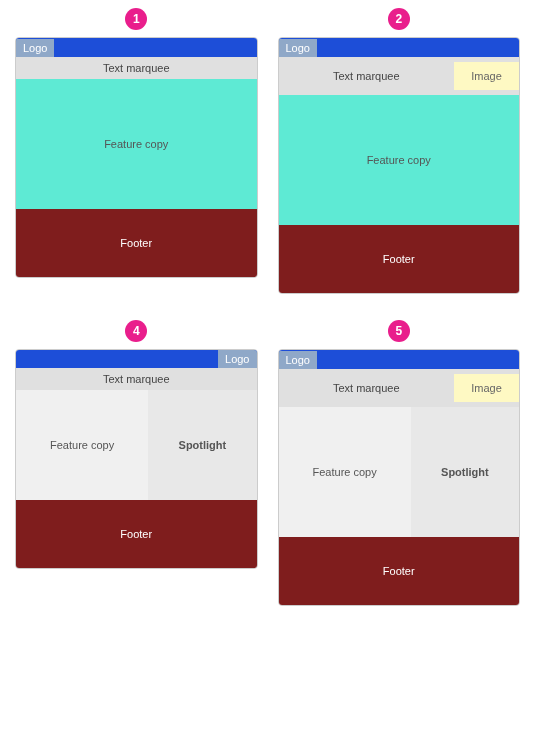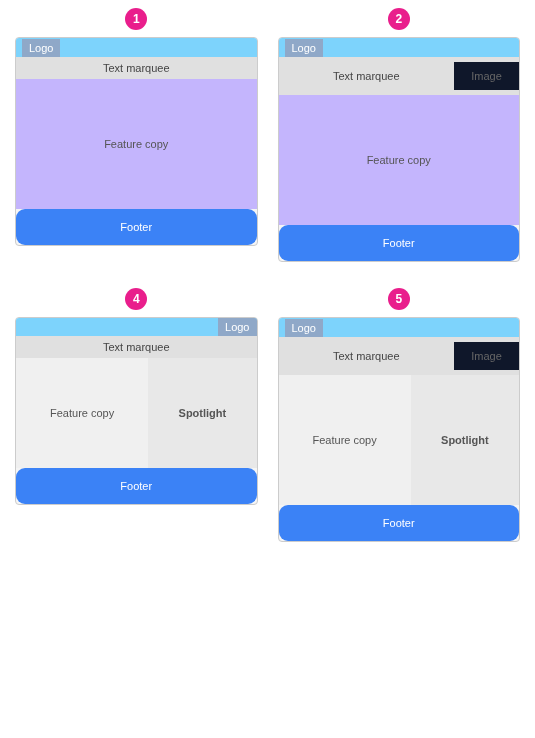--- a/index.html
+++ b/index.html
@@ -45,23 +45,22 @@
     .logo-bar-right {
       background: #8fa8c8;
       color: #fff;
       font-size: 11px;
       padding: 3px 7px;
       display: inline-block;
       float: right;
     }
 
     .top-bar {
-      background: #7dd3fc;
+      background: #1d4ed8;
       overflow: hidden;
-      padding-left: 6px;
     }
 
     
     .text-marquee {
       background: #e0e0e0;
       text-align: center;
       font-size: 11px;
       color: #444;
       padding: 5px 0;
     }
@@ -76,33 +75,33 @@
     }
 
     .marquee-text-part {
       flex: 1;
       display: flex;
       align-items: center;
       justify-content: center;
     }
 
     .image-box {
-      background: #0f172a;
+      background: #fef9c3;
       font-size: 11px;
       color: #666;
       display: flex;
       align-items: center;
       justify-content: center;
       width: 65px;
       min-height: 28px;
     }
 
     
     .feature-copy-area {
-      background: #c4b5fd;
+      background: #5eead4;
       display: flex;
       align-items: center;
       justify-content: center;
       font-size: 11px;
       color: #555;
     }
 
     .feature-copy-area.split {
       display: flex;
       flex-direction: row;
@@ -126,28 +125,27 @@
       align-items: center;
       justify-content: center;
       font-size: 11px;
       color: #555;
       background: #e8e8e8;
       font-weight: bold;
     }
 
     
     .footer-bar {
-      background: #3b82f6;
-      display: flex;
-      align-items: center;
-      justify-content: center;
-      font-size: 11px;
-      color: #fff;
-      padding: 12px 0;
-      border-radius: 9px;
+      background: #7f1d1d;
+      display: flex;
+      align-items: center;
+      justify-content: center;
+      font-size: 11px;
+      color: #fff;
+      padding: 28px 0;
     }
 
     .col-half {
       flex: 1;
       position: relative;
     }
 
     .badge-wrap {
       text-align: center;
       margin-bottom: 5px;

